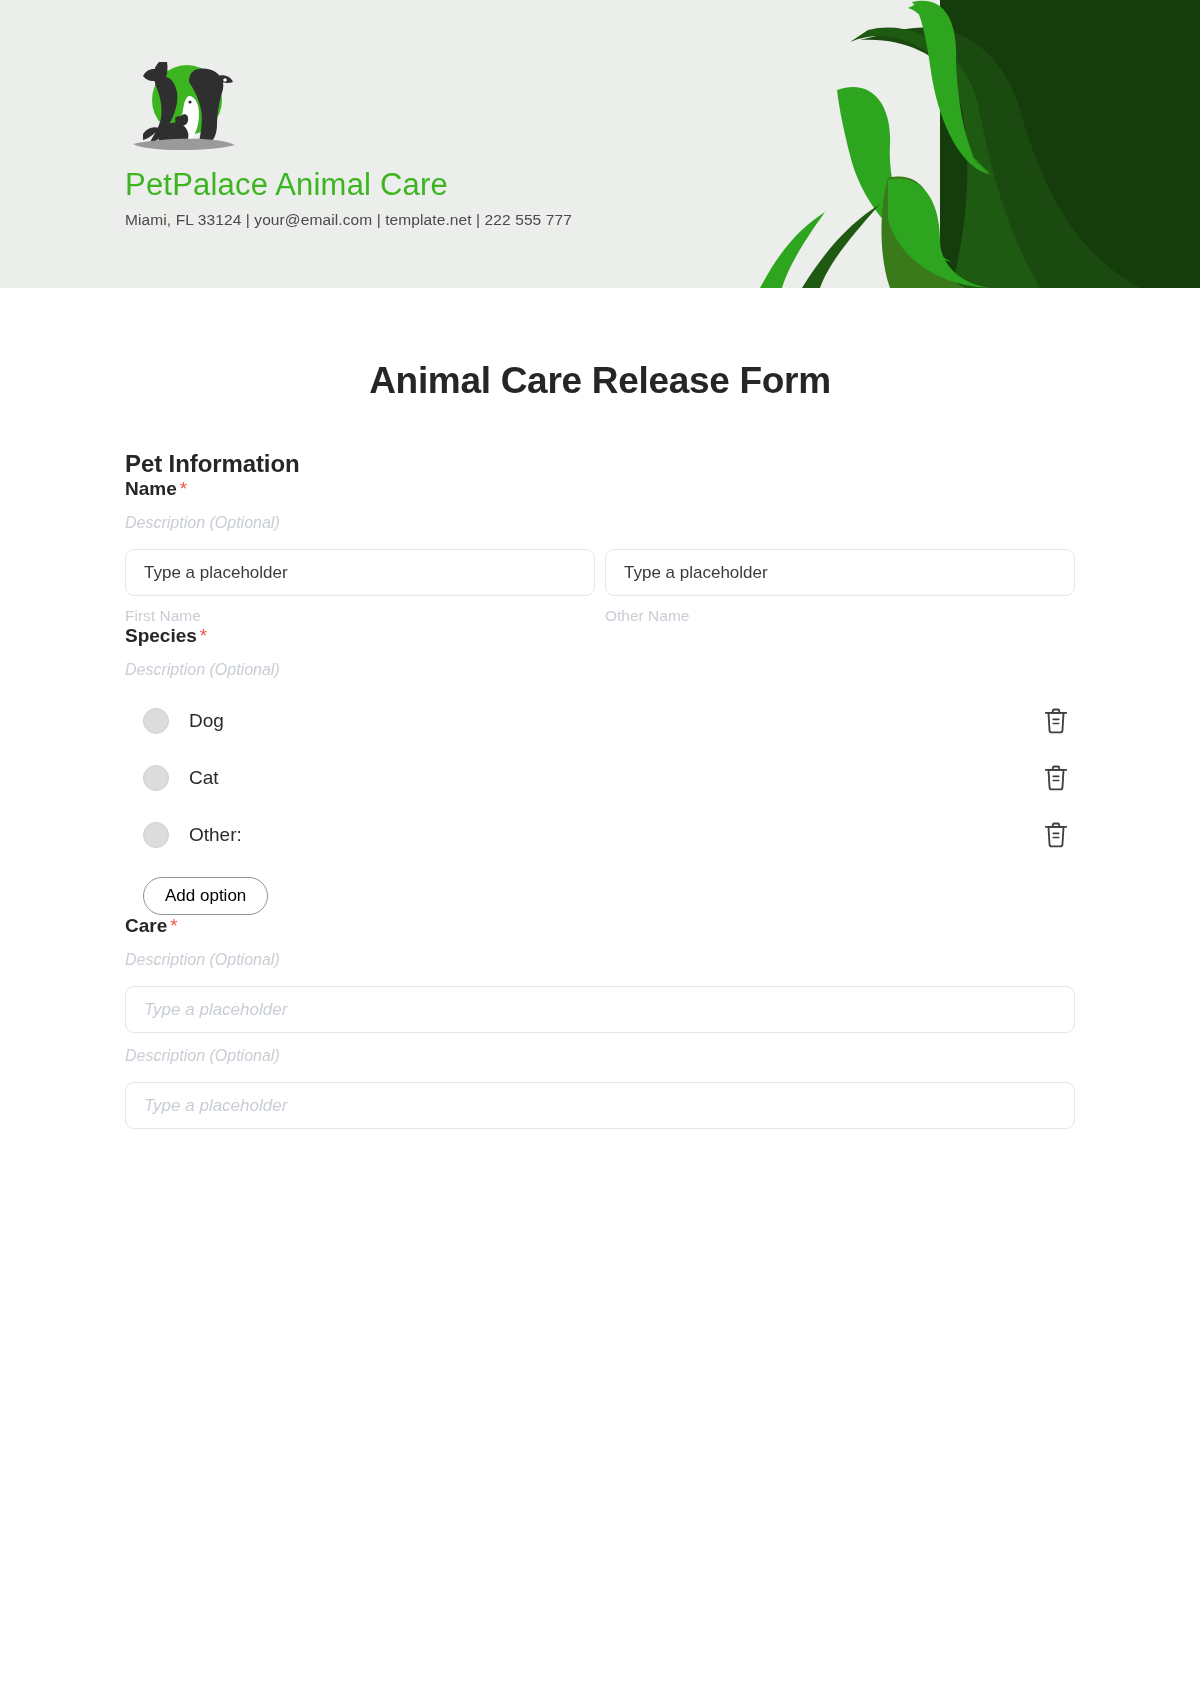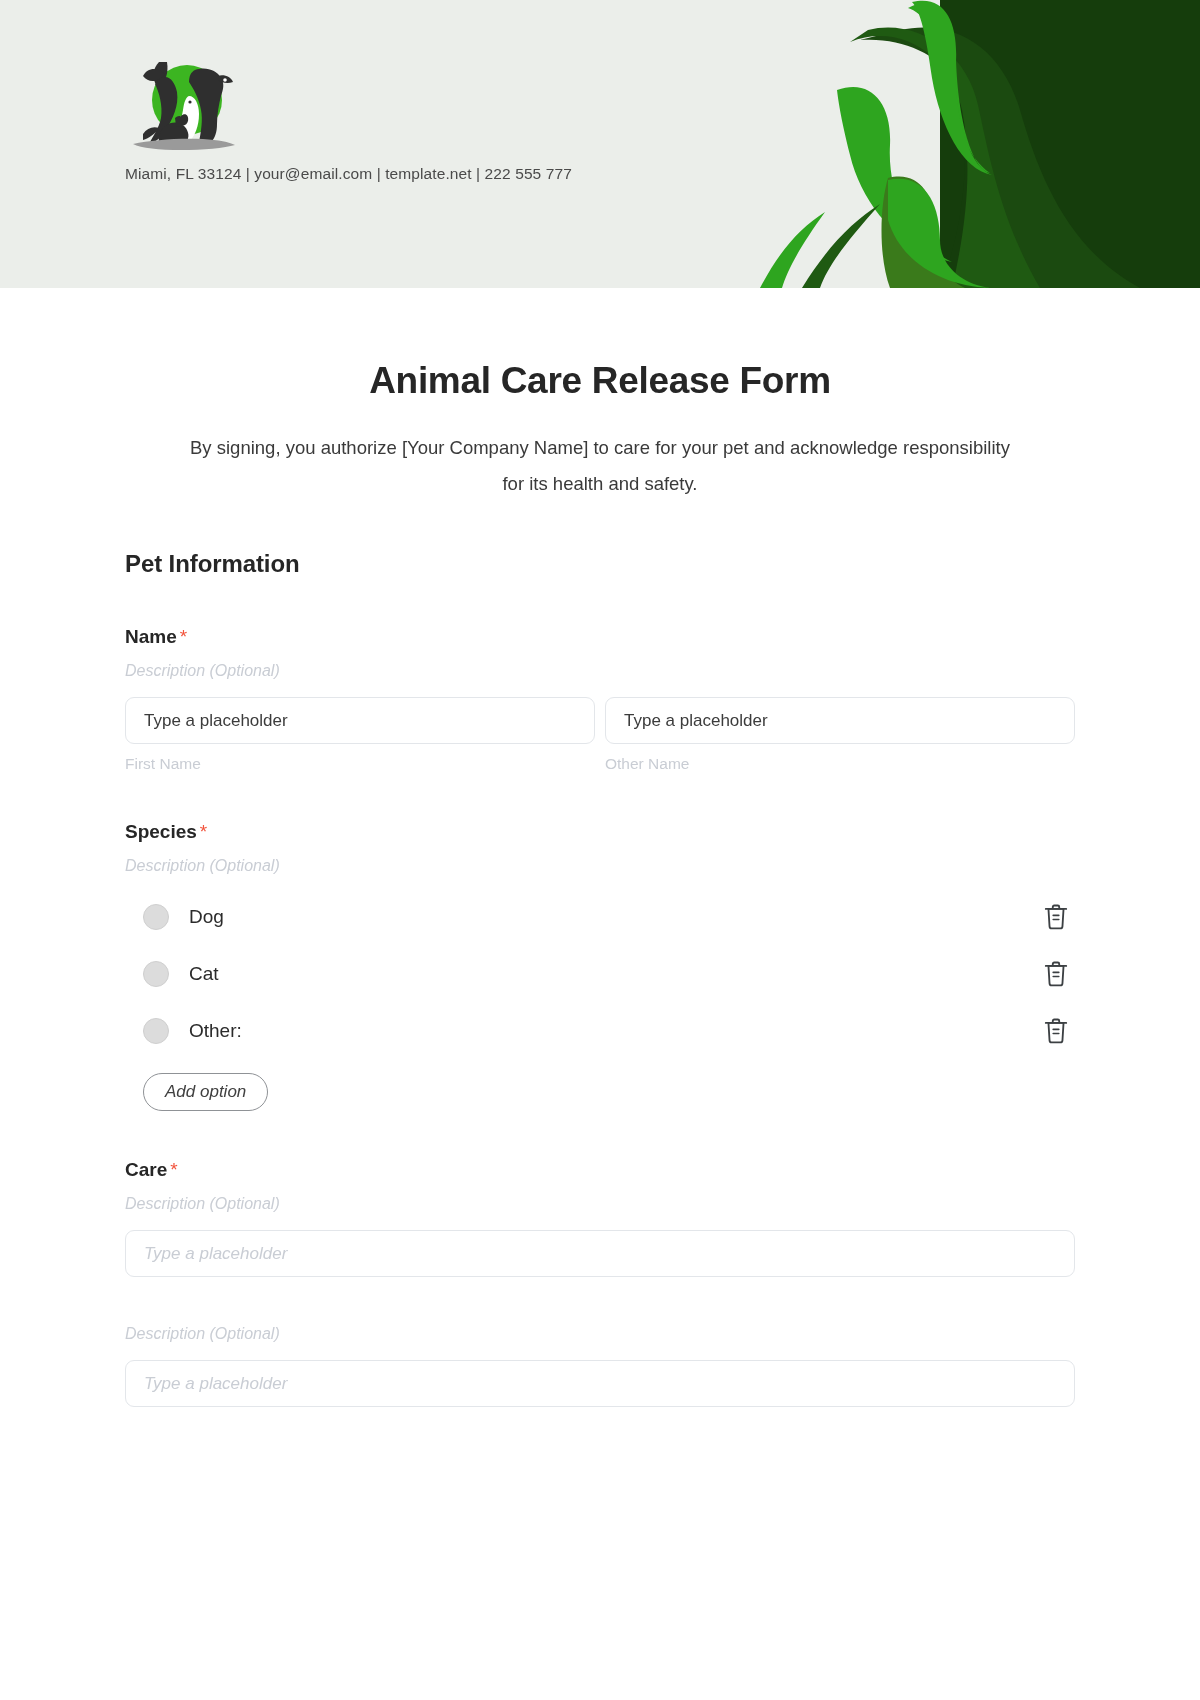--- a/index.html
+++ b/index.html
@@ -93,21 +93,20 @@
   .section-heading {
     margin-top: 48px;
     font-size: 24px;
     font-weight: bold;
     color: #262626;
     letter-spacing: -0.1px;
   }
 
   
   .field {
-    margin-top: 48px;
   }
 
   .field-label {
     font-size: 19px;
     font-weight: bold;
     color: #262626;
   }
 
   .req-star {
     color: #f2543d;
@@ -203,22 +202,21 @@
     margin-left: 18px;
     display: inline-flex;
     align-items: center;
     justify-content: center;
     height: 38px;
     padding: 0 21px;
     border: 1px solid #8f9296;
     border-radius: 19px;
     background: #ffffff;
     font-size: 17px;
-    color: #404040;
-    font-style: italic;
+    color: #000000;
   }
 </style>
 </head>
 <body>
 
 <div class="banner">
 
   <svg class="banner-art" viewBox="0 0 460 288" aria-hidden="true">
     <rect x="200" y="0" width="260" height="288" fill="#153d0c"></rect>
     <path d="M200 0 H260 V288 H200 Q250 160 200 0 Z" fill="#153d0c"></path>
@@ -244,28 +242,28 @@
       <circle cx="100" cy="28" r="1.8" fill="#ffffff"></circle>
       <path d="M64 44 C 70 44 74 52 74 62 C 74 74 70 84 64 90 L 52 90 C 54 80 56 68 58 58 C 59 50 61 45 64 44 Z" fill="#ffffff"></path>
       <circle cx="65" cy="50" r="1.6" fill="#2f2f2f"></circle>
       <circle cx="90" cy="70" r="1.8" fill="#2f2f2f"></circle>
       <path d="M40 74 C 48 68 58 70 62 78 C 65 84 63 90 58 92 L 34 92 C 33 86 35 78 40 74 Z" fill="#2f2f2f"></path>
       <path d="M50 66 C 54 62 58 64 58 70 C 58 74 54 76 51 74 Z" fill="#2f2f2f"></path>
       <path d="M56 64 C 60 60 64 63 63 69 C 62 73 58 75 56 72 Z" fill="#2f2f2f"></path>
       <path d="M18 82 C 22 76 28 74 34 76 C 30 82 24 86 18 88 Z" fill="#2f2f2f"></path>
       <path d="M8 92 C 26 88 52 86 78 87 C 94 88 104 90 110 93 C 100 96 78 98 56 98 C 34 98 16 96 8 92 Z" fill="#9a9a9a"></path>
     </svg>
+    <div class="brand-name">PetPalace Animal Care</div>
     <div class="brand-contact">Miami, FL 33124 | your@email.com | template.net | 222 555 777</div>
   </div>
 </div>
 
 <div class="doc">
 
   <h1 class="form-title">Animal Care Release Form</h1>
-  <p class="form-subtitle">By signing, you authorize [Your Company Name] to care for your pet and acknowledge responsibility for its health and safety.</p>
 
   <h2 class="section-heading">Pet Information</h2>
 
   <div class="field">
     <div class="field-label">
       <span>Name</span><span class="req-star">*</span>
     </div>
     <div class="field-desc">Description (Optional)</div>
     <div class="input-row">
       <div class="input-col">

